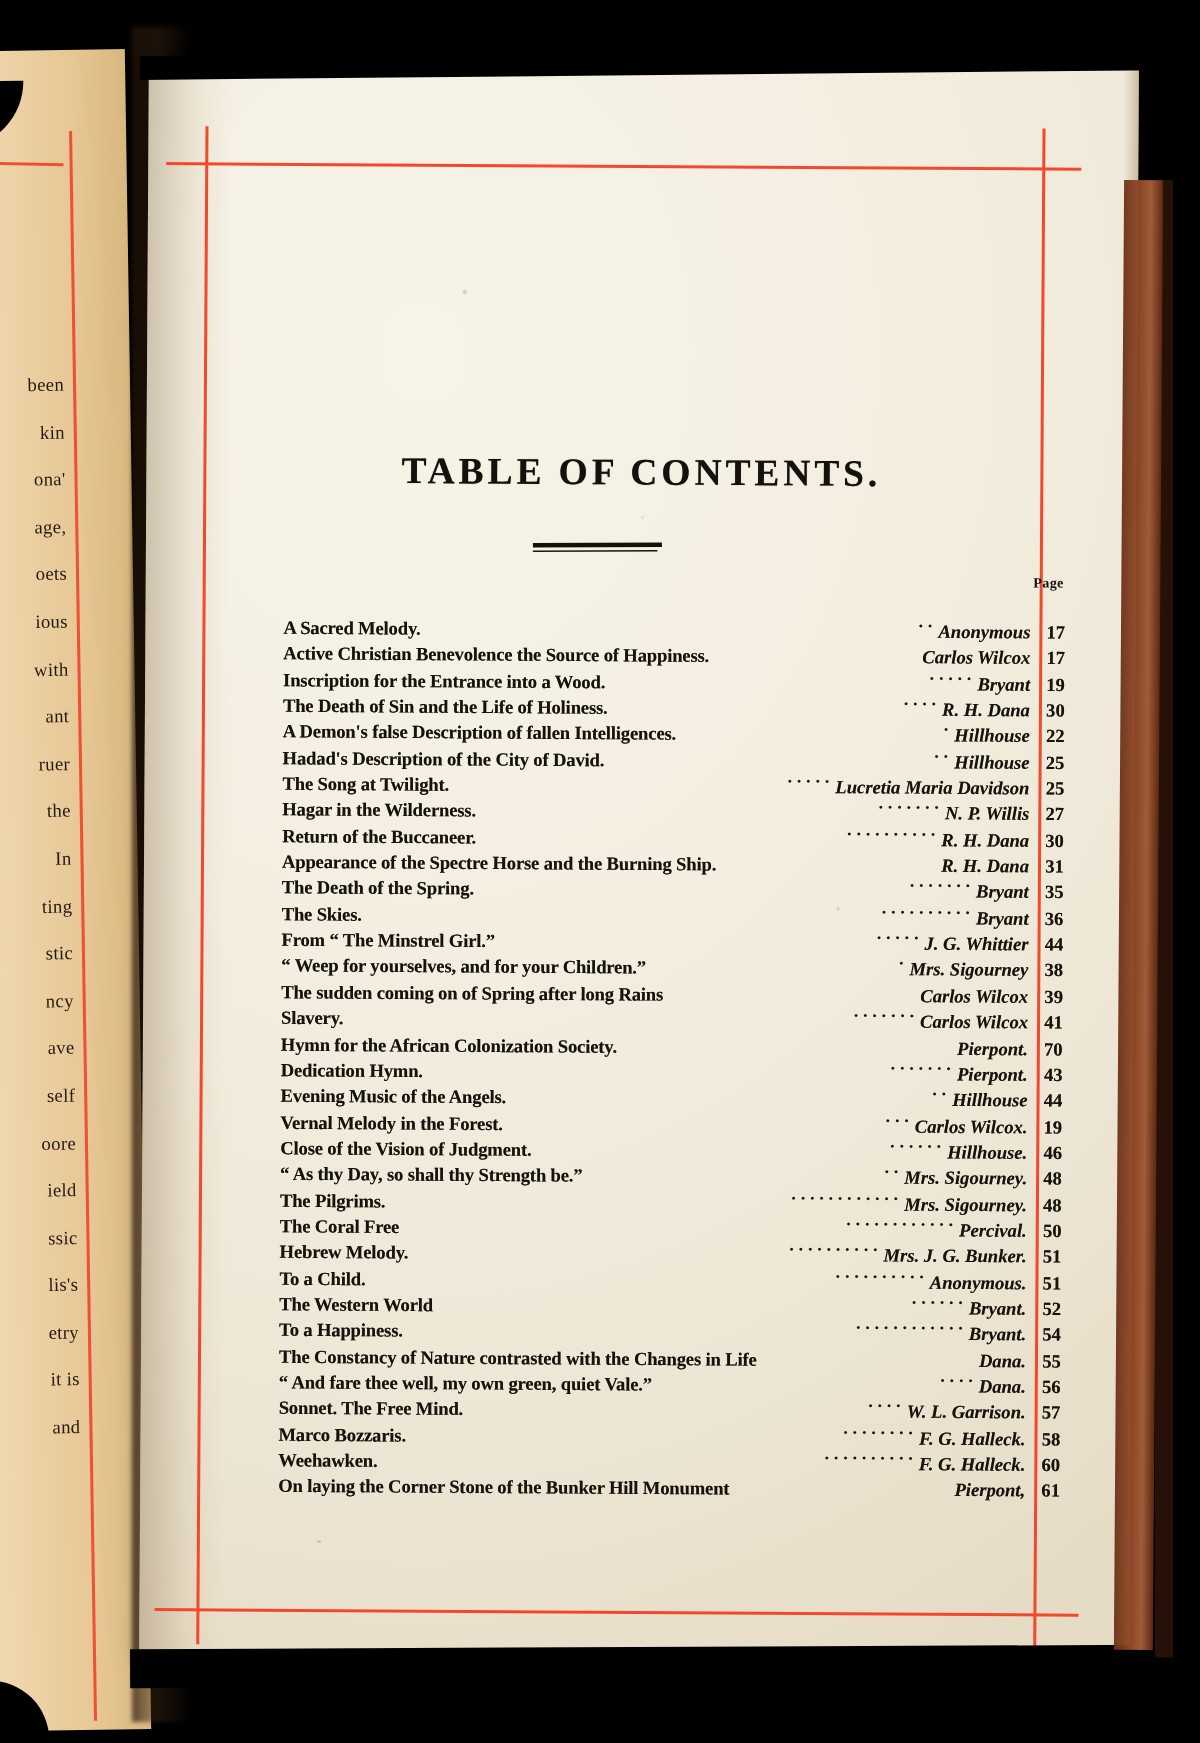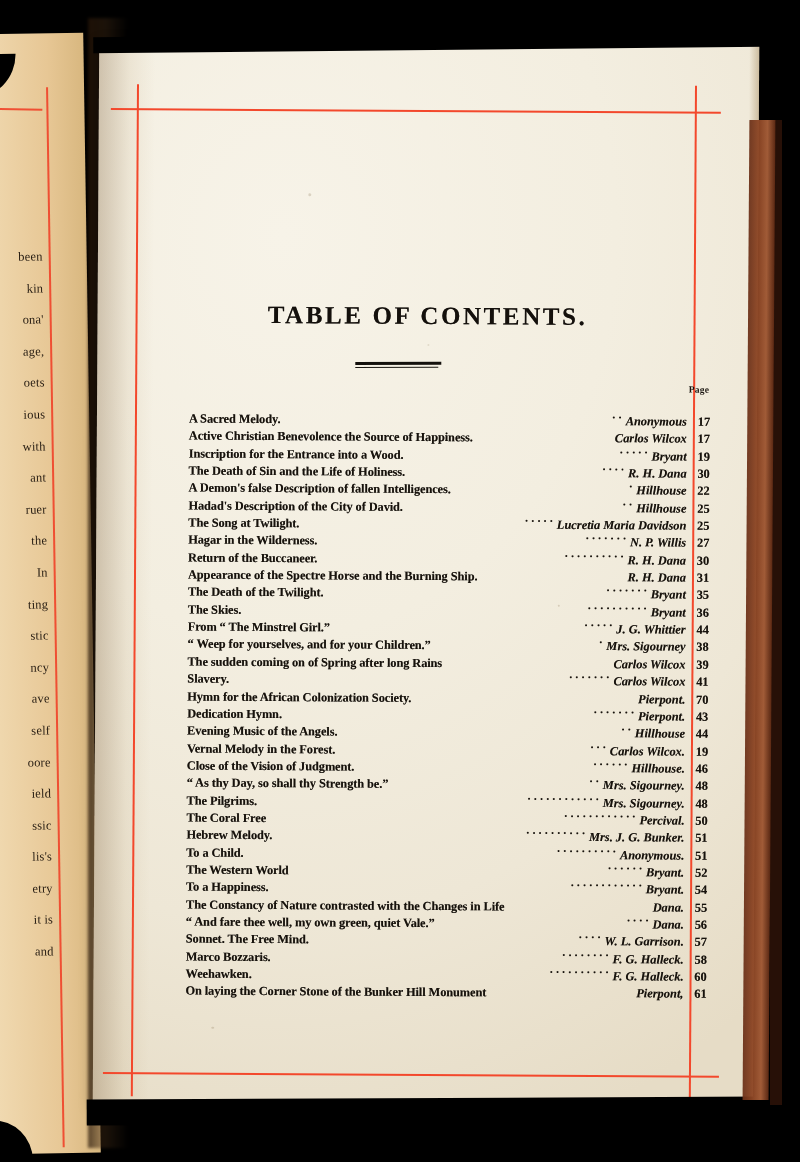--- a/index.html
+++ b/index.html
@@ -404,21 +404,21 @@
           </div>
           <div class="toc-row">
             <span class="toc-title-cell">Appearance of the Spectre Horse and the Burning Ship.</span>
             <span class="leader">
               <span style="right: 0px;"></span>
             </span>
             <span class="author-cell">R. H. Dana</span>
             <span class="pagenum-cell">31</span>
           </div>
           <div class="toc-row">
-            <span class="toc-title-cell">The Death of the Twilight.</span>
+            <span class="toc-title-cell">The Death of the Spring.</span>
             <span class="leader">
               <span style="right: 0px;">.         .            .   .   .   .   .</span>
             </span>
             <span class="author-cell">Bryant</span>
             <span class="pagenum-cell">35</span>
           </div>
           <div class="toc-row">
             <span class="toc-title-cell">The Skies.</span>
             <span class="leader">
               <span style="right: 0px;">.     .   .   .      .            .   .      .   .   .</span>

